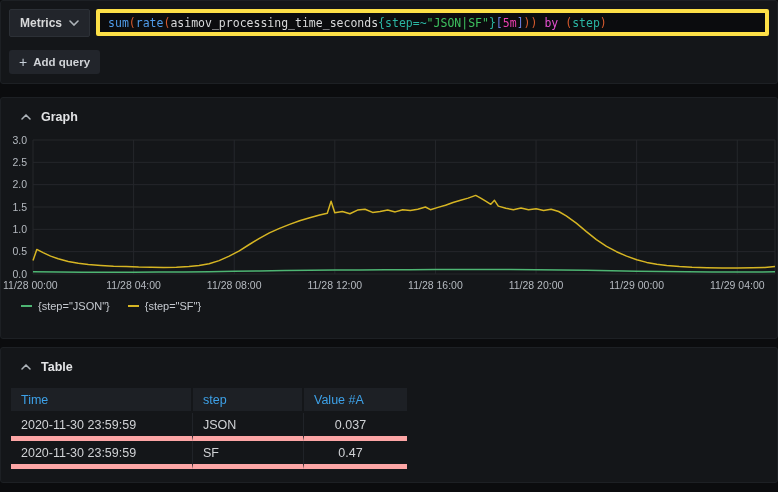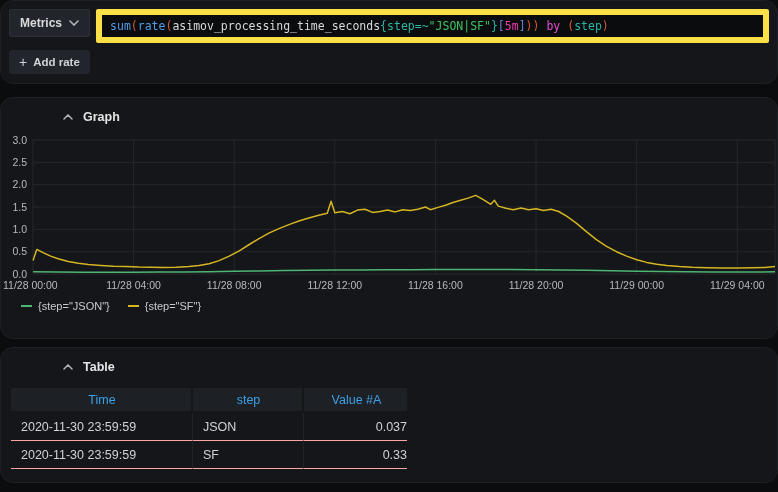--- a/index.html
+++ b/index.html
@@ -3,101 +3,101 @@
 <meta charset="utf-8">
 <style>
   html,body{margin:0;padding:0;}
   body{
     width:778px;height:492px;overflow:hidden;
     background:#0b0c0e;color:#d8d9da;
     font-family:"Liberation Sans",sans-serif;
     -webkit-font-smoothing:antialiased;
   }
   .panel{
-    background:#141619;border:1px solid #1d2024;border-radius:13px;
+    background:#141619;border:1px solid #1d2024;border-radius:3px;
     box-sizing:border-box;
   }
   
   .query-section{height:84px;padding:8px;}
   .query-row{display:flex;gap:6px;height:28px;}
   .metrics-btn{
     display:flex;align-items:center;gap:7px;
     background:#22252b;border:1px solid #2c3036;border-radius:2px;
     color:#d8d9da;font:600 12px "Liberation Sans",sans-serif;
     padding:0 10px;height:28px;cursor:pointer;box-sizing:border-box;
   }
   .query-input{
-    flex:1;height:34px;box-sizing:border-box;
-    background:#0b0c0e;border:6px solid #fde047;border-radius:2px;
+    flex:1;height:27px;box-sizing:border-box;
+    background:#0b0c0e;border:4px solid #fde047;border-radius:2px;
     display:flex;align-items:center;padding:0 8px;
     font:11.5px "DejaVu Sans Mono",monospace;white-space:pre;overflow:hidden;
   }
   .actions-row{display:flex;gap:8px;margin-top:13px;height:24px;}
   .sec-btn{
     display:flex;align-items:center;gap:6px;
     background:#22252b;border:none;border-radius:3px;
     color:#d0d3d7;font:600 11.5px "Liberation Sans",sans-serif;
     padding:0 10px;height:24px;cursor:pointer;
   }
   .plus-glyph{font-size:14px;font-weight:400;color:#c7d0d9;line-height:1;}
   
   .graph-panel{margin-top:13px;height:242px;}
   .table-panel{margin-top:8px;height:136px;}
   .panel-header{
     display:flex;align-items:center;gap:10px;
-    padding:12px 0 0 20px;cursor:pointer;margin-left:42px;
+    padding:12px 0 0 20px;cursor:pointer;
   }
   .panel-title{font:600 12.5px "Liberation Sans",sans-serif;color:#e3e4e6;}
   .chev-icon{display:inline-block;}
   
   #chart{display:block;margin-top:8px;}
   #chart text{font:10.5px "Liberation Sans",sans-serif;fill:#b5bac0;}
   .legend{display:flex;gap:18px;margin:2px 0 0 20px;align-items:center;}
   .legend-item{display:flex;align-items:center;gap:6px;cursor:pointer;}
   .legend-dash{width:11px;height:0;border-top:2px solid;}
   .legend-label{font:11px "Liberation Sans",sans-serif;color:#c7cbd1;}
   
   .gtable{
     margin:14px 0 0 10px;width:396px;border-collapse:separate;border-spacing:0;
     table-layout:fixed;font-size:12.5px;color:#d0d2d5;
   }
   .gtable th{
-    background:#1d2025;color:#3da1e8;font-weight:400;text-align:center;
+    background:#1d2025;color:#3da1e8;font-weight:400;text-align:left;
     height:25px;padding:0 8px 0 10px;
     border-right:2px solid #141619;border-bottom:2px solid #141619;
     box-sizing:border-box;cursor:pointer;
   }
   .gtable th.right{}
   .gtable th:last-child{border-right:none;}
   .gtable td{
-    height:28px;padding:0 0 0 10px;box-sizing:border-box;
-    border-bottom:1px solid #fca5a5;border-right:1px solid #202328;
+    height:28px;padding:0 20px 0 10px;box-sizing:border-box;
+    border-bottom:5px solid #fca5a5;border-right:1px solid #202328;
   }
-  .gtable td.right{text-align:right;}
+  .gtable td.right{text-align:center;}
   .gtable td:last-child{border-right:none;}
 </style>
 </head>
 <body>
 
 <div>
 
   <section class="panel query-section">
     <div class="query-row">
       <button class="metrics-btn">
         <span>Metrics</span>
         <svg class="chev-icon" width="10" height="6" viewBox="0 0 10 6">
             <polyline points="1,1 5,5 9,1" fill="none" stroke="#aeb4ba" stroke-width="1.6" stroke-linecap="round"></polyline>
           </svg>
       </button>
       <div class="query-input" id="query-tokens"><span style="color: rgb(79, 155, 232);">sum</span><span style="color: rgb(214, 90, 46);">(</span><span style="color: rgb(79, 155, 232);">rate</span><span style="color: rgb(214, 90, 46);">(</span><span style="color: rgb(216, 217, 218);">asimov_processing_time_seconds</span><span style="color: rgb(43, 181, 163);">{</span><span style="color: rgb(43, 181, 163);">step</span><span style="color: rgb(43, 181, 163);">=~</span><span style="color: rgb(62, 194, 95);">"JSON|SF"</span><span style="color: rgb(43, 181, 163);">}</span><span style="color: rgb(107, 125, 224);">[</span><span style="color: rgb(237, 63, 176);">5m</span><span style="color: rgb(107, 125, 224);">]</span><span style="color: rgb(214, 90, 46);">))</span><span style="color: rgb(216, 217, 218);"> </span><span style="color: rgb(228, 79, 208);">by</span><span style="color: rgb(216, 217, 218);"> </span><span style="color: rgb(214, 90, 46);">(</span><span style="color: rgb(43, 181, 163);">step</span><span style="color: rgb(214, 90, 46);">)</span></div>
     </div>
     <div class="actions-row">
       <button class="sec-btn">
         <span class="plus-glyph">+</span>
-        <span>Add rate</span>
+        <span>Add query</span>
       </button>
     </div>
   </section>
 
   <section class="panel graph-panel">
     <div class="panel-header">
       <svg class="chev-icon" width="10" height="6" viewBox="0 0 10 6">
           <polyline points="1,5 5,1 9,5" fill="none" stroke="#aeb4ba" stroke-width="1.5" stroke-linecap="round"></polyline>
         </svg>
       <span class="panel-title">Graph</span>
@@ -166,19 +166,19 @@
         </thead>
       <tbody id="tbl-body">
           <tr>
             <td>2020-11-30 23:59:59</td>
             <td>JSON</td>
             <td class="right">0.037</td>
           </tr>
           <tr>
             <td>2020-11-30 23:59:59</td>
             <td>SF</td>
-            <td class="right">0.33</td>
+            <td class="right">0.47</td>
           </tr>
         </tbody>
     </table>
   </section>
 
 </div>
 
 </body></html>

